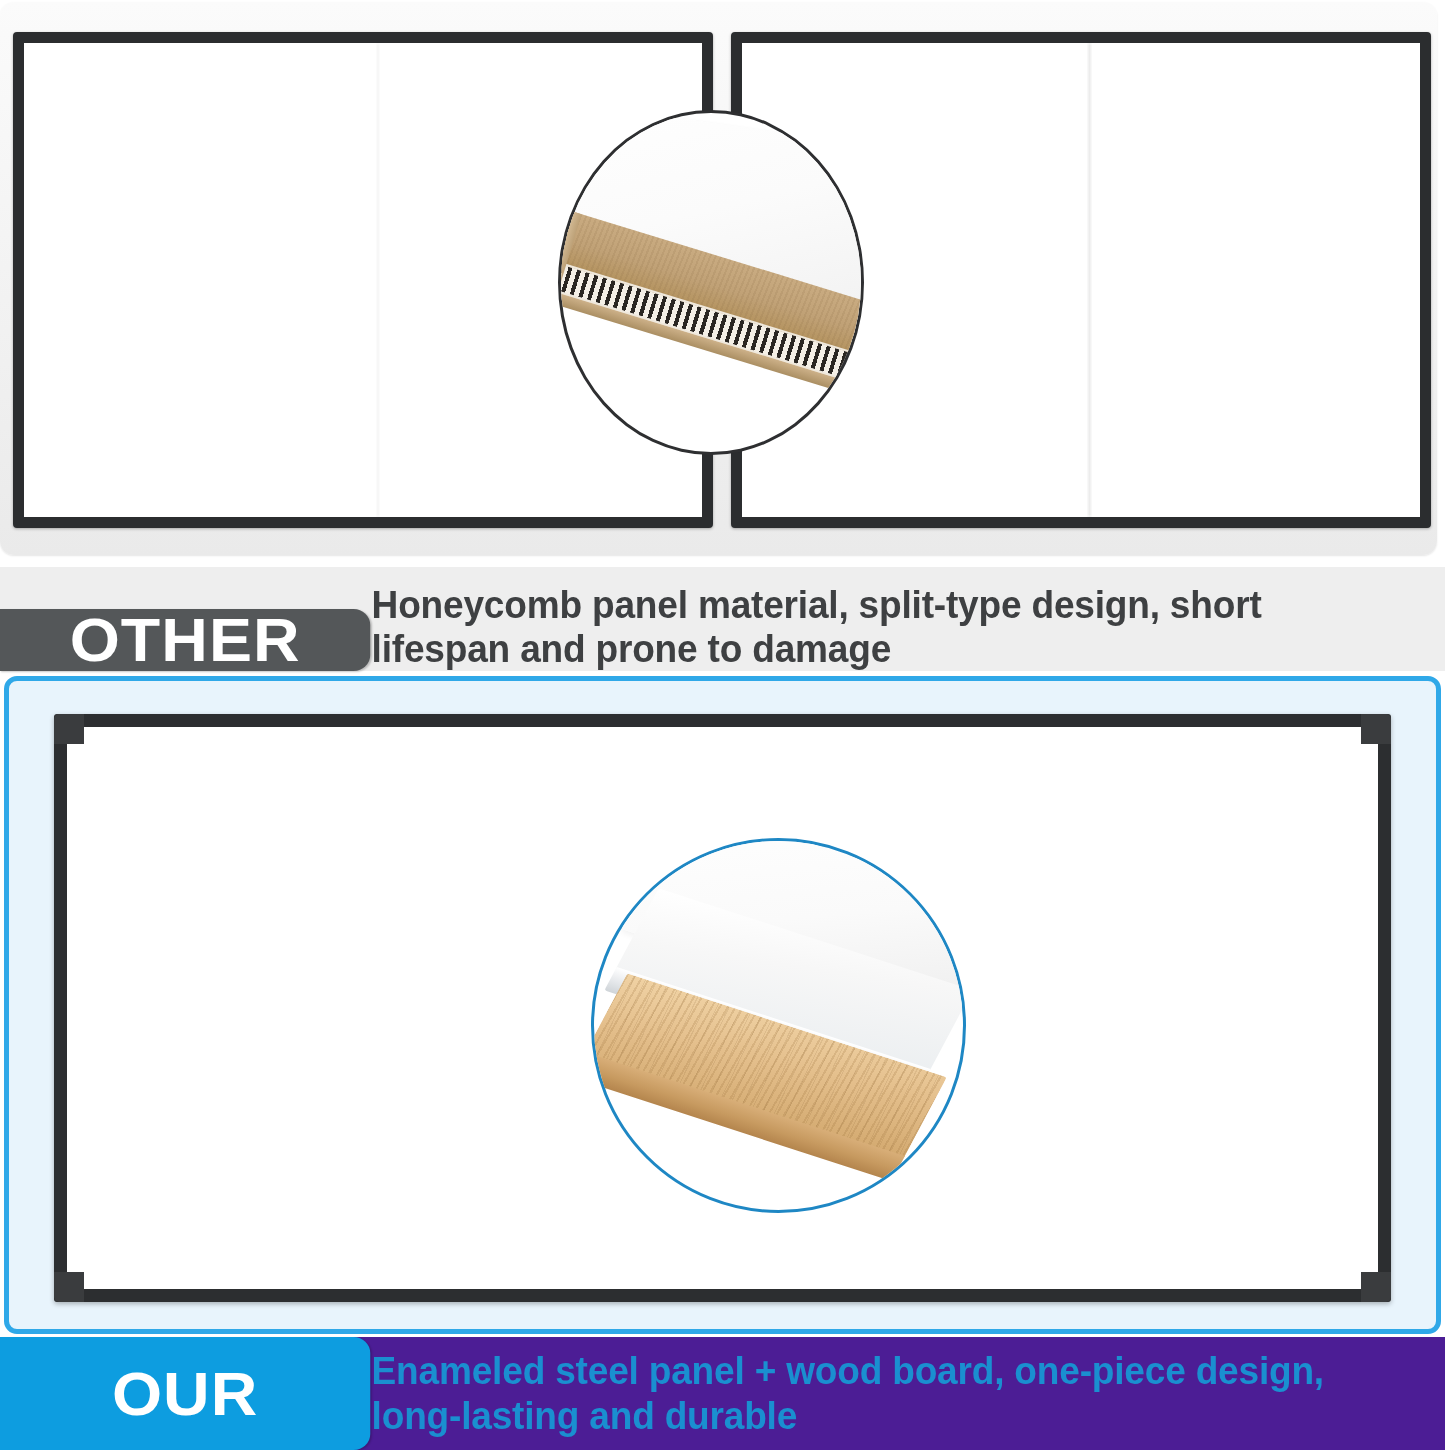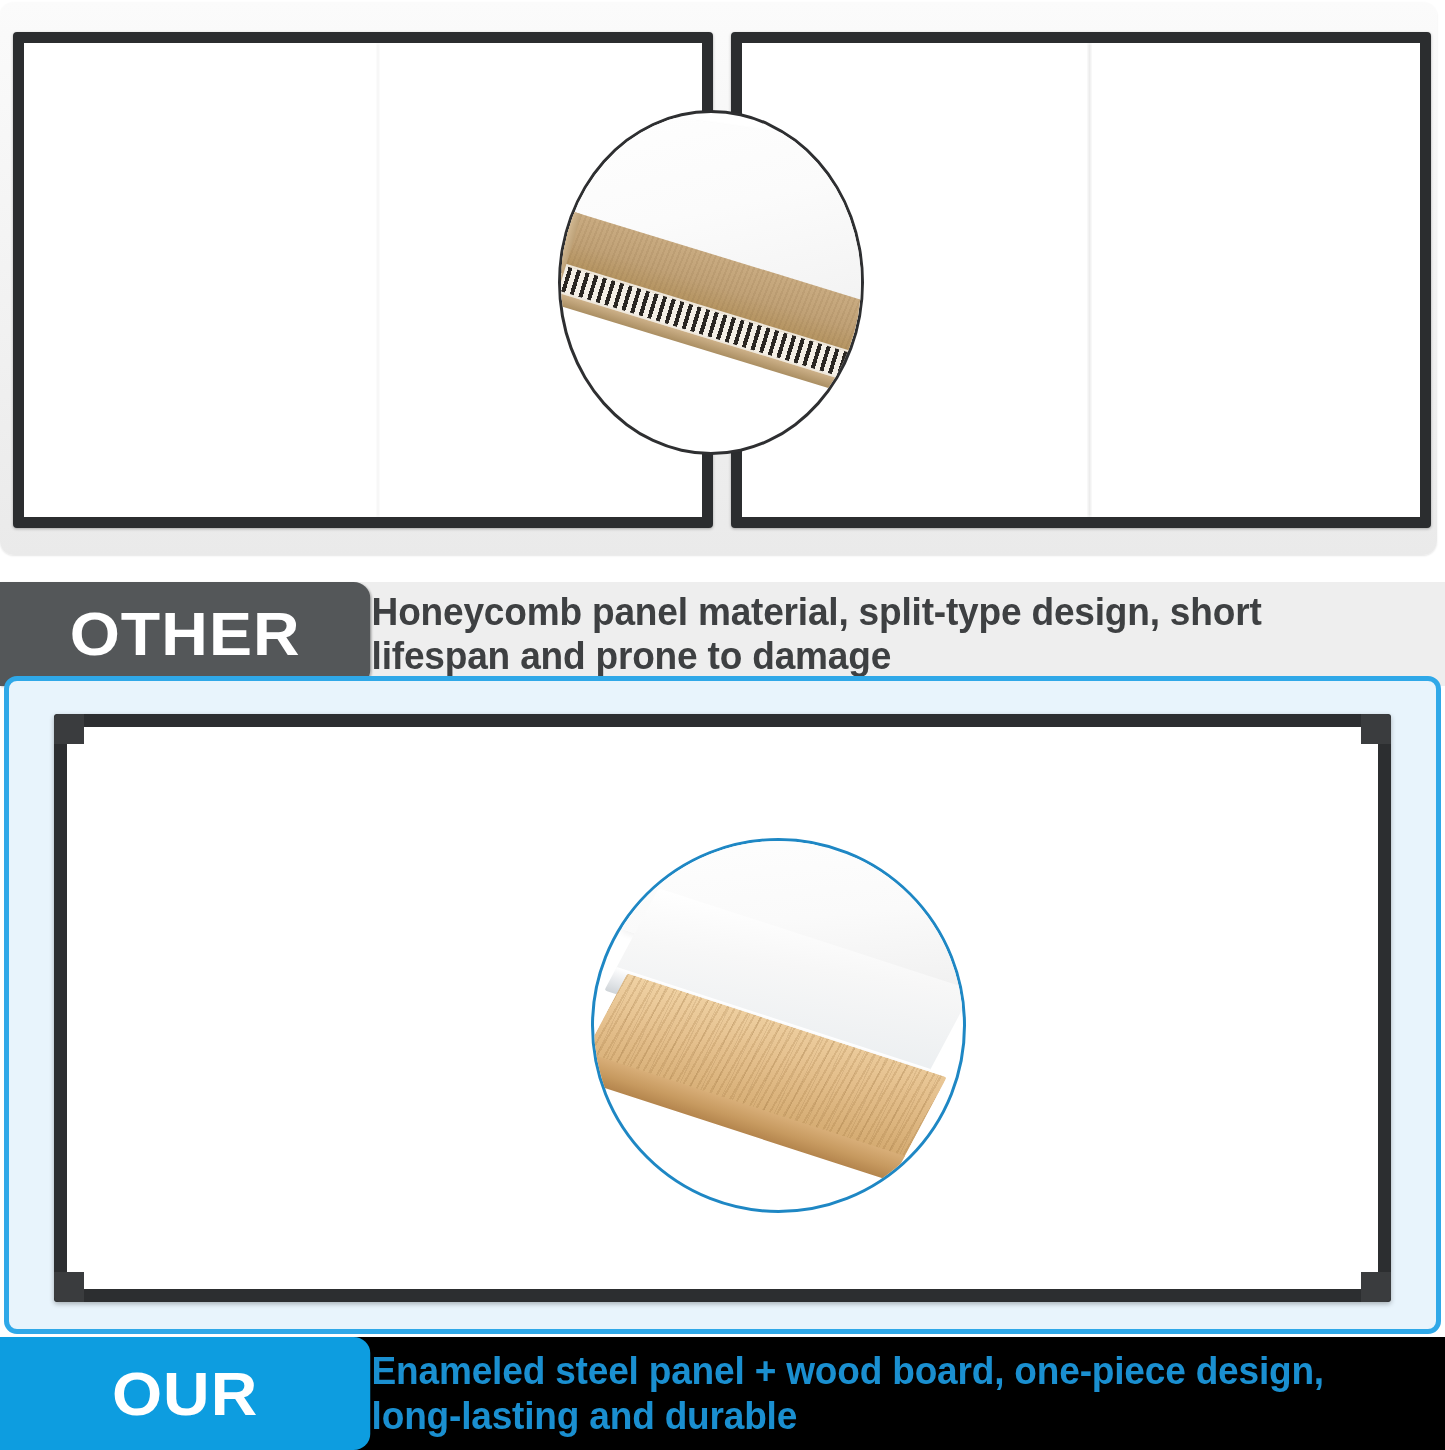--- a/index.html
+++ b/index.html
@@ -111,22 +111,22 @@
   }
 
   
   .caption-row {
     position: absolute;
     left: 0;
     width: 1445px;
     display: flex;
     align-items: stretch;
   }
-  .other-caption-row { top: 582px; height: 104px; background: #eeeeee; }
-  .our-caption-row   { top: 1337px; height: 113px; background: #000000; }
+  .other-caption-row { top: 567px; height: 104px; background: #eeeeee; align-items: flex-end; }
+  .our-caption-row   { top: 1337px; height: 113px; background: #4c1d95; }
 
   .badge {
     flex: 0 0 auto;
     width: 356px;
     display: flex;
     align-items: center;
     justify-content: center;
     border-top-right-radius: 16px;
     border-bottom-right-radius: 16px;
     color: #ffffff;

